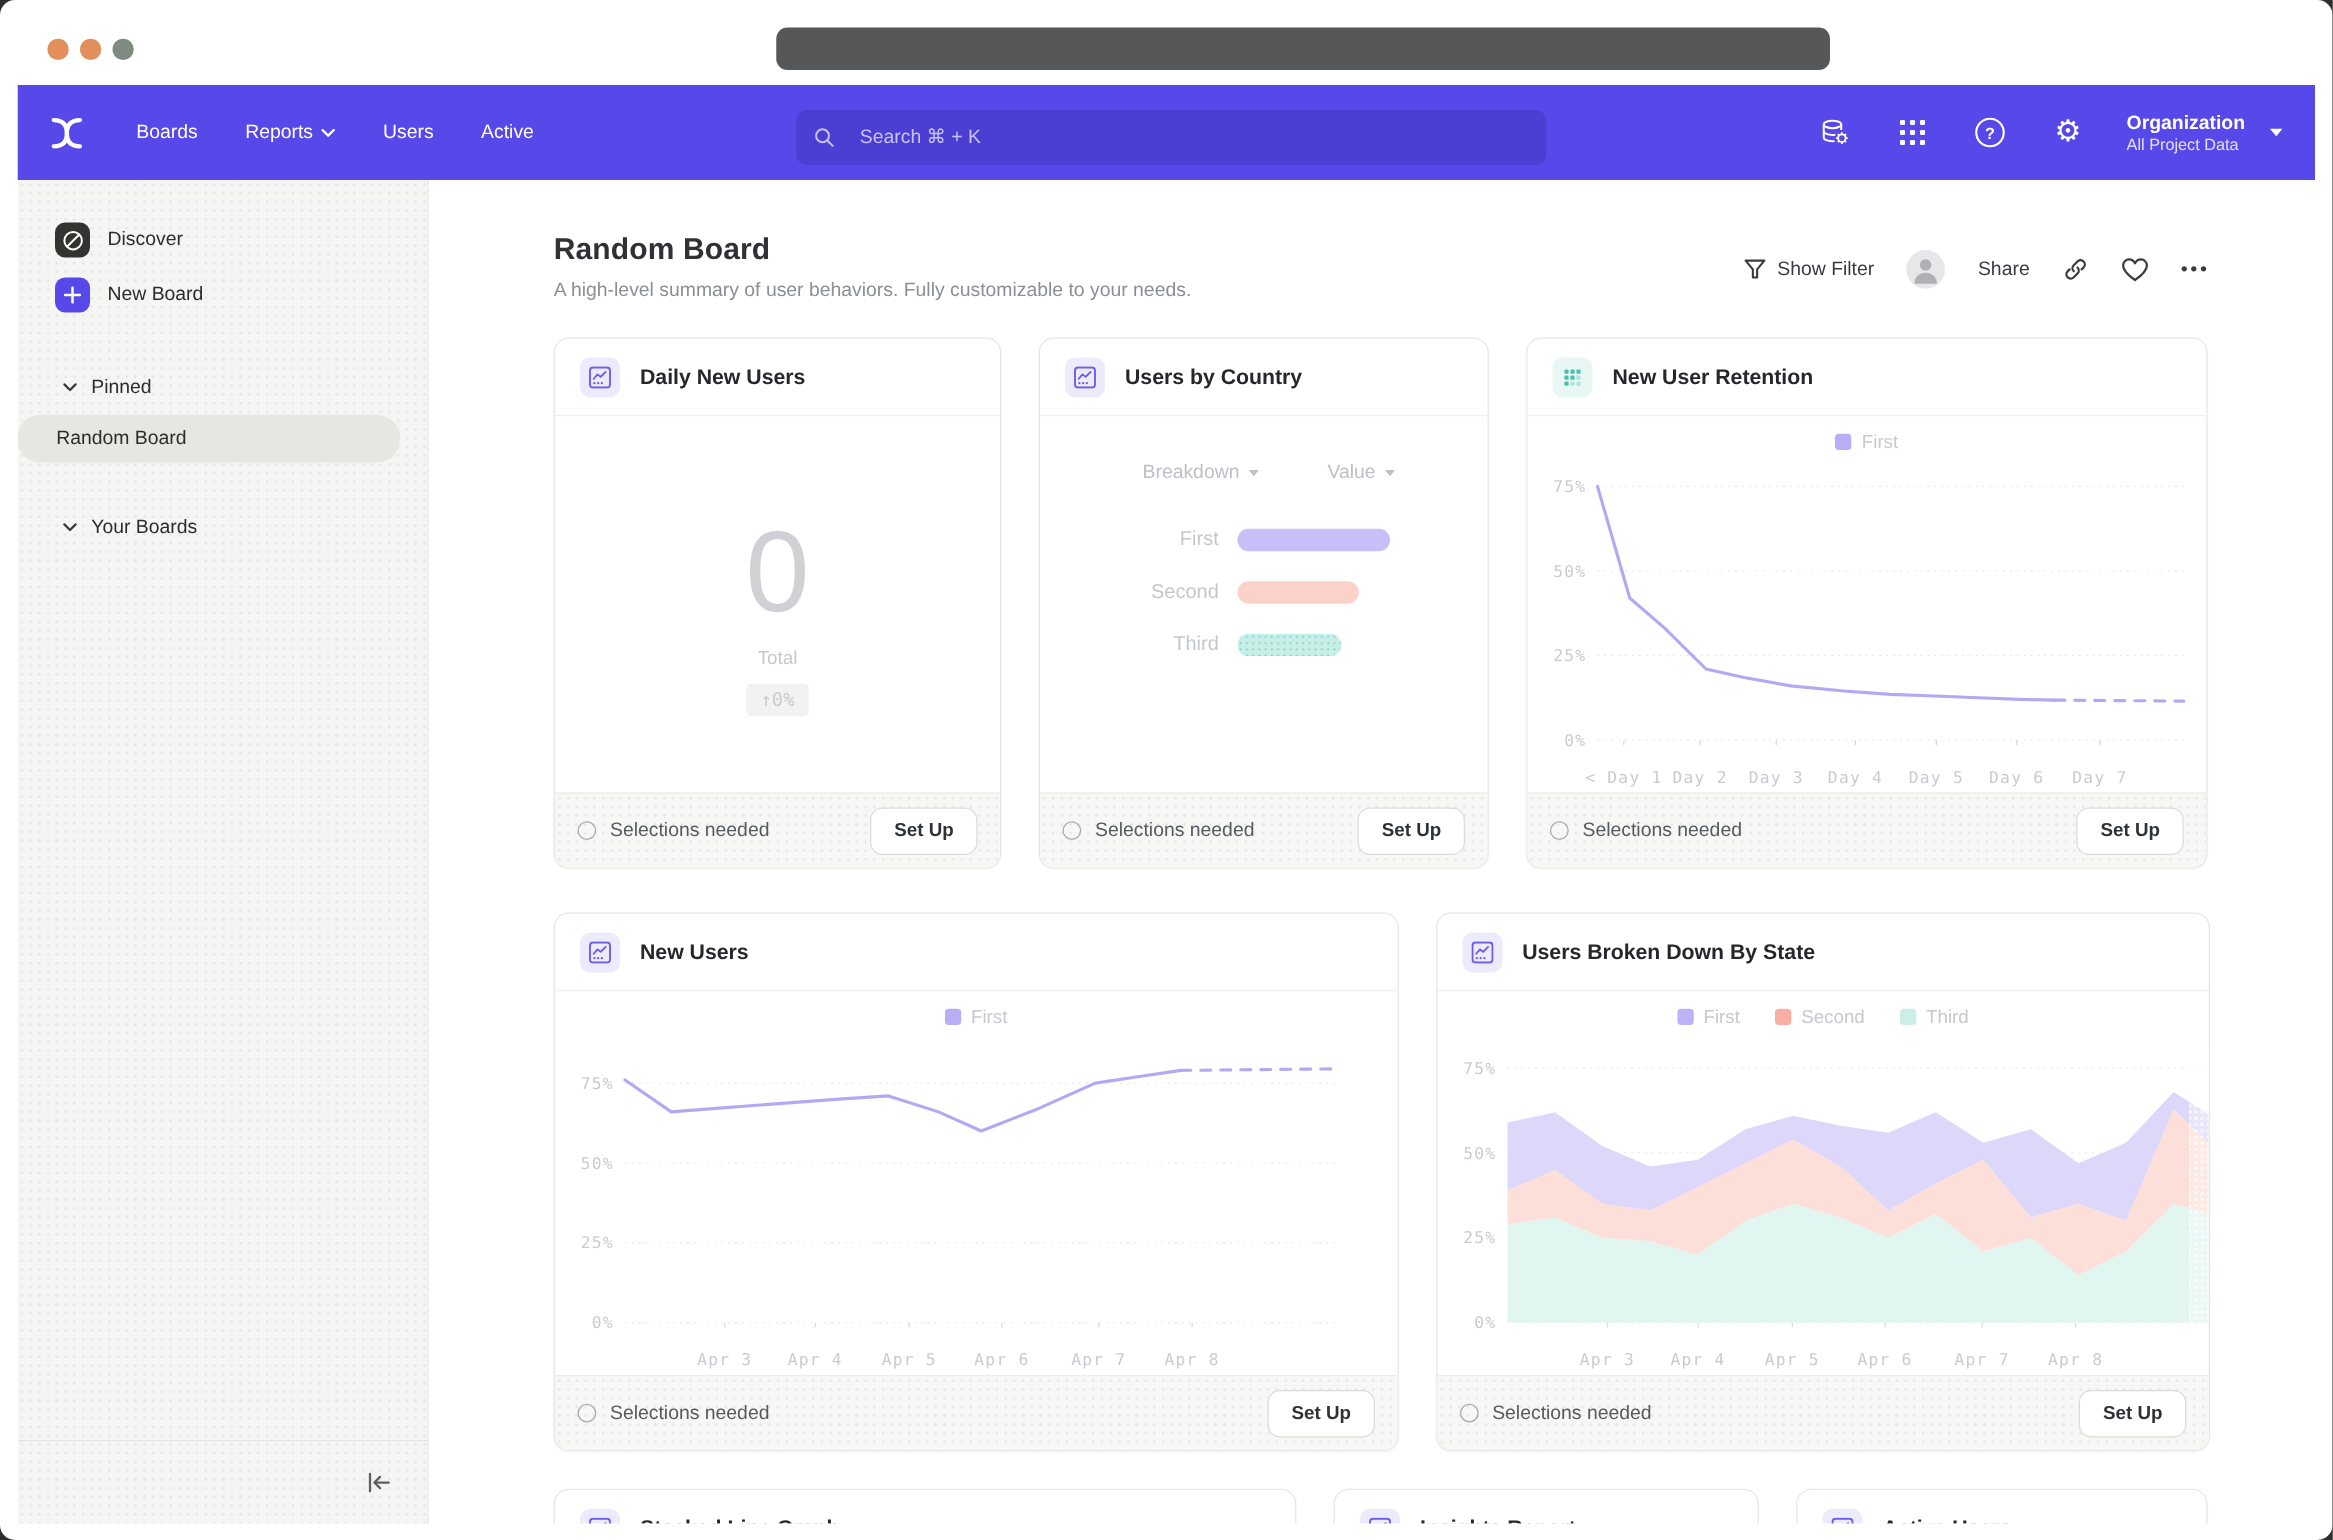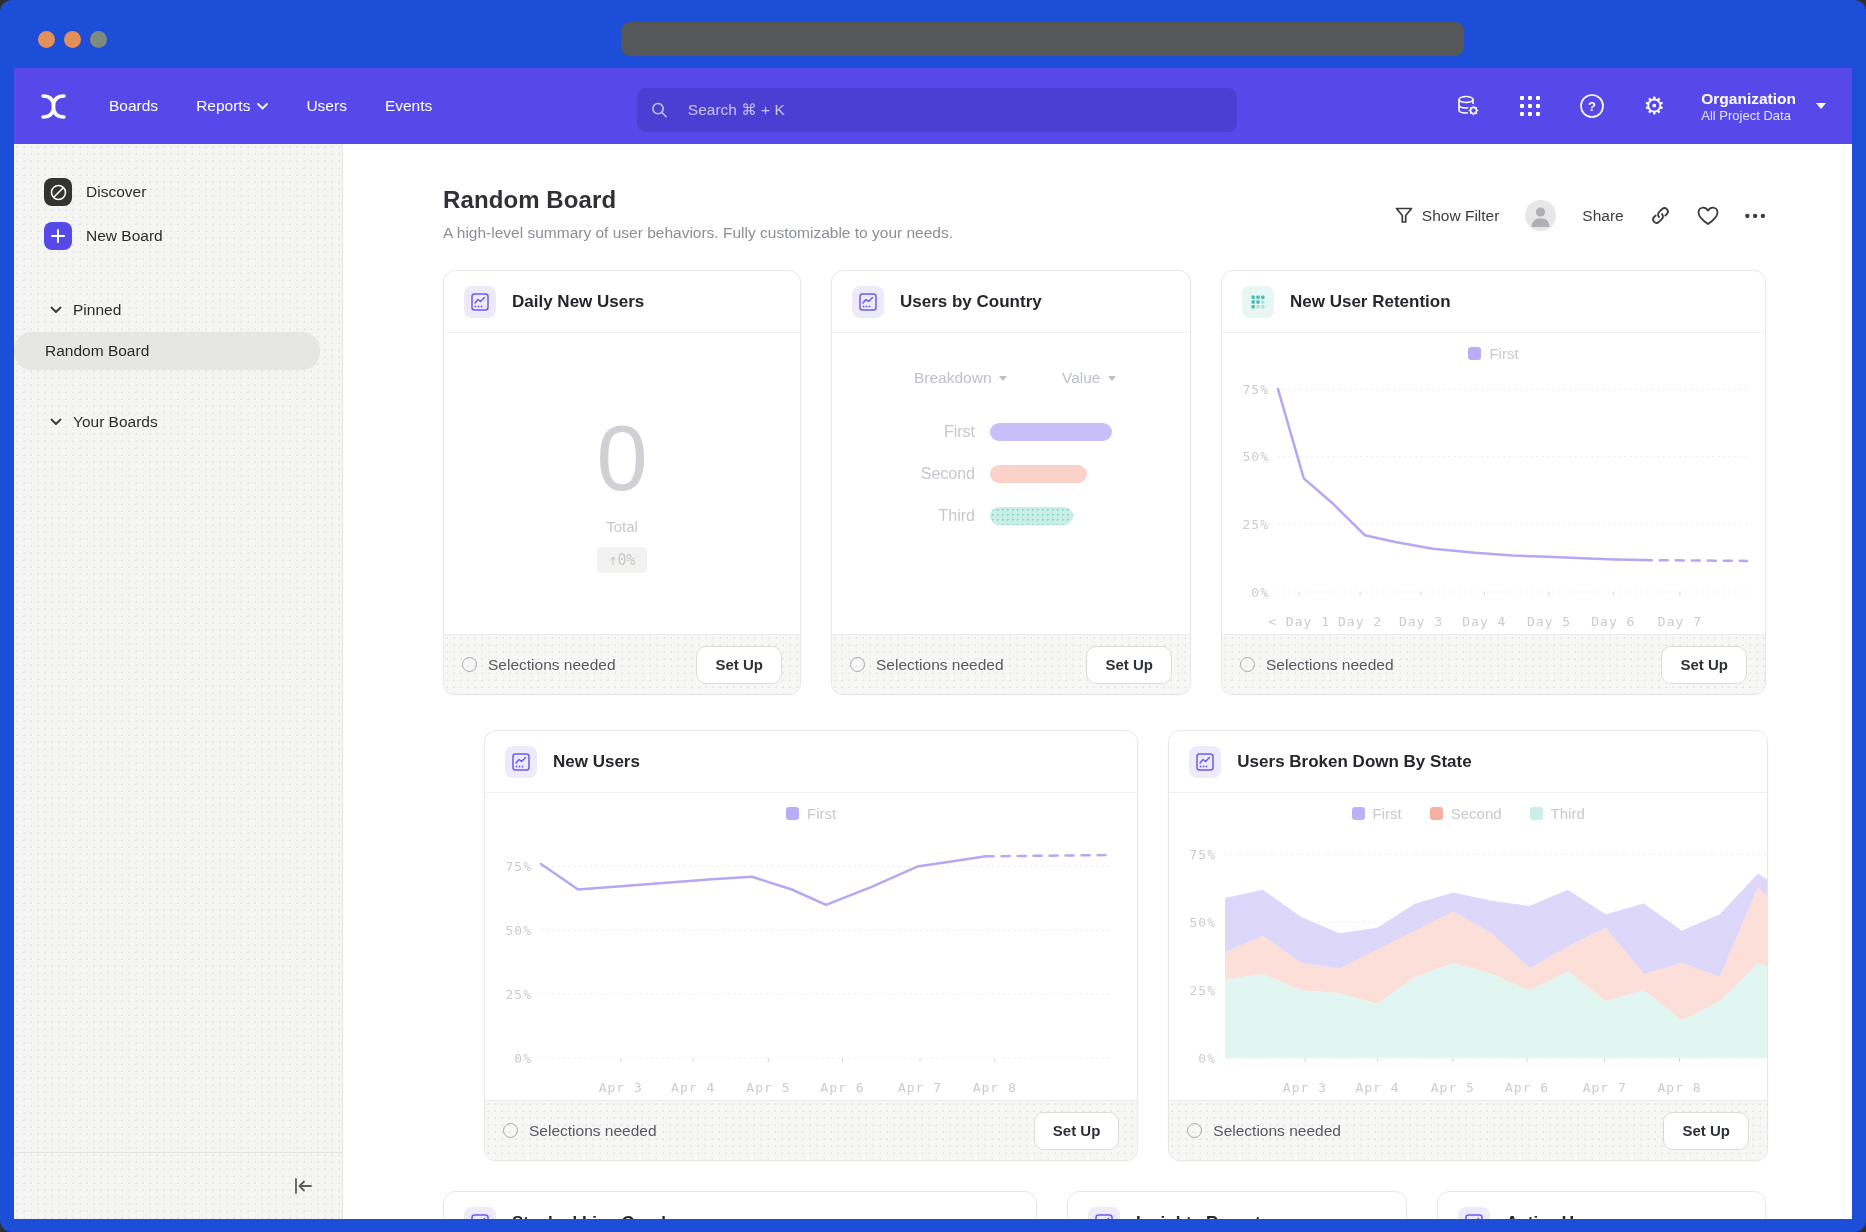--- a/index.html
+++ b/index.html
@@ -1,19 +1,19 @@
 <!DOCTYPE html>
 <html><head>
 <meta charset="utf-8">
 <style>
   * { margin:0; padding:0; box-sizing:border-box; }
   html,body { background:#2E2F2D; }
   body { font-family:"Liberation Sans", sans-serif; width:1866px; height:1232px; position:relative; }
 
-  .window { position:absolute; inset:0; background:#1d4ed8; border-radius:12px; overflow:hidden; }
+  .window { position:absolute; inset:0; background:#ffffff; border-radius:12px; overflow:hidden; }
 
   
   .titlebar { position:absolute; top:0; left:0; right:0; height:68px; }
   .traffic { position:absolute; top:31px; left:38px; display:flex; gap:9px; }
   .traffic span { width:17px; height:17px; border-radius:50%; display:block; }
   .tab-pill { position:absolute; left:621px; top:22px; width:843px; height:34px; border-radius:9px; background:#565759; }
 
   
   .app { position:absolute; top:68px; left:14px; right:14px; bottom:13px; display:flex; flex-direction:column; overflow:hidden; background:#fff; }
 
@@ -64,21 +64,21 @@
   
   .row { display:flex; gap:30px; }
   .row1 { margin-top:28px; }
   .row1 .card { height:425px; }
   .row2 { margin-top:35px; }
   .row2 .card { height:431px; }
   .row3 { margin-top:30px; }
   .row3 .card { height:120px; }
   .card { background:#fff; border:1px solid #E7E7E5; border-radius:12px; display:flex; flex-direction:column; overflow:hidden; box-shadow:0 1px 2px rgba(40,40,40,0.03); }
   .w-358 { width:358px; } .w-360 { width:360px; } .w-545 { width:545px; }
-  .w-646 { width:706px;margin-left:41px; } .w-647 { width:647px; }
+  .w-646 { width:706px; } .w-647 { width:647px; }
   .w-594 { width:594px; } .w-340 { width:340px; } .w-329 { width:329px; }
   .card-head { flex:0 0 62px; display:flex; align-items:center; gap:16px; padding:0 20px; border-bottom:1px solid #F0F0EE; }
   .icon-tile { width:32px; height:32px; border-radius:8px; background:#EDEAFC; display:flex; align-items:center; justify-content:center; flex:0 0 32px; }
   .icon-tile.teal { background:#E8F6F4; }
   .card-title { font-size:17px; font-weight:700; color:#26262C; }
   .card-body { flex:1; position:relative; overflow:hidden; }
   .card-foot { flex:0 0 60px; border-top:1px solid #ECECEA; background-color:#F7F7F5;
     background-image:radial-gradient(circle,#E5E5E2 1px, transparent 1px); background-size:7px 7px;
     display:flex; align-items:center; padding:0 18px; gap:11px; }
   .status-circle { width:15px; height:15px; border:1.6px solid #A6A9AF; border-radius:50%; flex:0 0 15px; }
@@ -138,21 +138,21 @@
         <span class="nav-item">
           <span>Reports</span>
           <svg width="11" height="7" viewBox="0 0 11 7">
               <polyline points="1,1 5.5,5.5 10,1" stroke="#fff" stroke-width="1.8" fill="none" stroke-linecap="round"></polyline>
             </svg>
         </span>
         <span class="nav-item">
             <span>Users</span>
           </span>
         <span class="nav-item">
-            <span>Events</span>
+            <span>Active</span>
           </span>
       </div>
 
       <div class="search-wrap">
         <svg width="18" height="18" viewBox="0 0 18 18">
           <circle cx="7.5" cy="7.5" r="5.5" stroke="#C9C3F6" stroke-width="1.7" fill="none"></circle>
           <line x1="12" y1="12" x2="16.2" y2="16.2" stroke="#C9C3F6" stroke-width="1.7" stroke-linecap="round"></line>
         </svg>
         <input type="text" placeholder="Search ⌘ + K" style="">
       </div>

